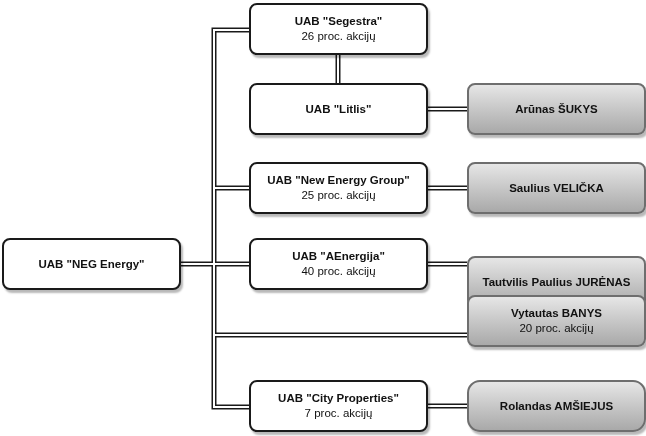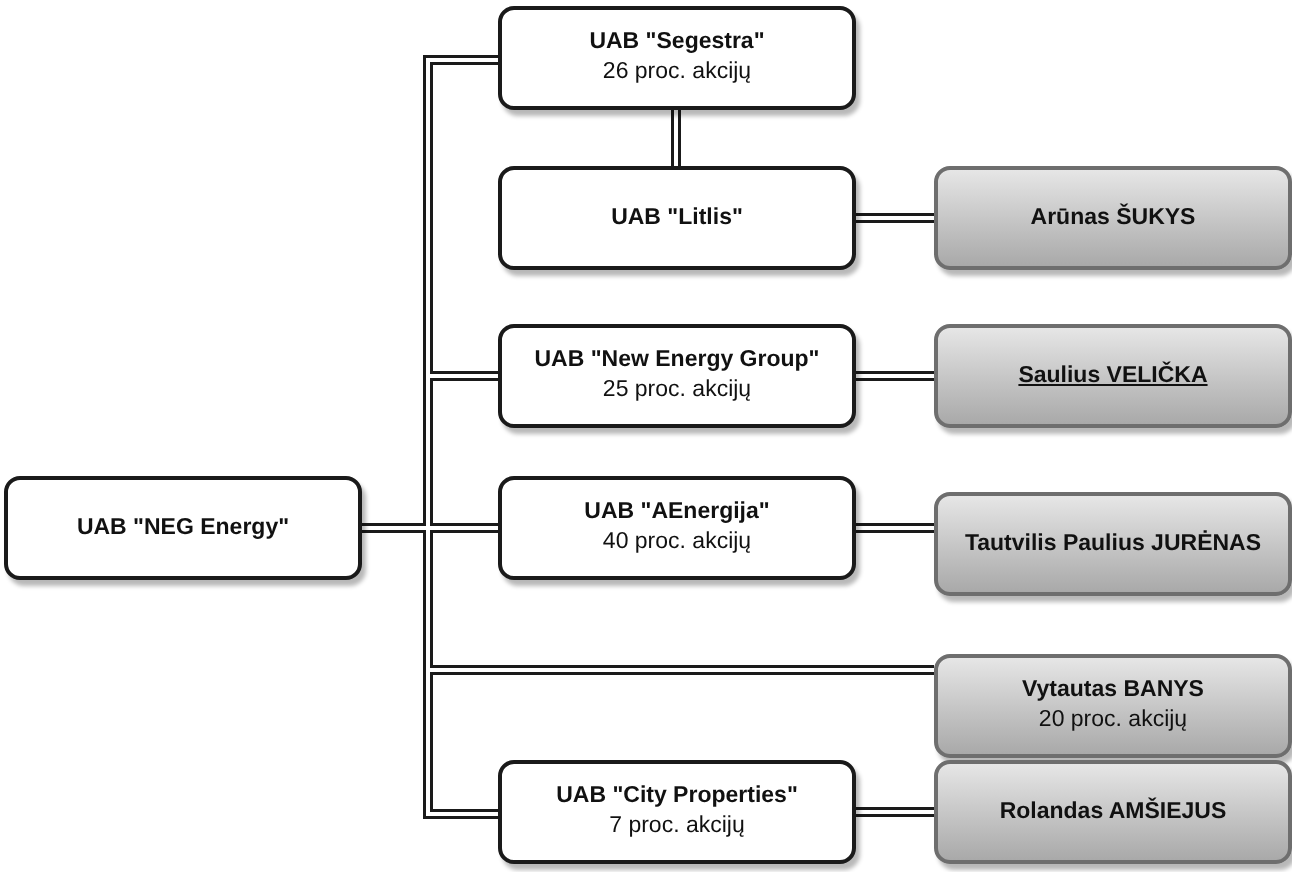--- a/index.html
+++ b/index.html
@@ -74,29 +74,29 @@
 
   <div class="box" style="left:249px;top:380px;">
     <span class="name">UAB "City Properties"</span>
     <span class="share">7 proc. akcijų</span>
   </div>
 
   <div class="box person" style="left:467px;top:83px;">
     <span class="name">Arūnas ŠUKYS</span>
   </div>
 
-  <div class="box person" style="left:467px;top:162px;text-decoration:underline;">
+  <div class="box person" style="left:467px;top:162px;">
     <span class="name">Saulius VELIČKA</span>
   </div>
 
-  <div class="box person" style="left:467px;top:246px;">
+  <div class="box person" style="left:467px;top:256px;">
     <span class="name">Tautvilis Paulius JURĖNAS</span>
   </div>
 
-  <div class="box person" style="left:467px;top:327px;">
+  <div class="box person" style="left:467px;top:295px;">
     <span class="name">Vytautas BANYS</span>
     <span class="share">20 proc. akcijų</span>
   </div>
 
-  <div class="box person" style="left:467px;top:380px;">
+  <div class="box person" style="left:467px;top:380px;border-radius:13px;">
     <span class="name">Rolandas AMŠIEJUS</span>
   </div>
 </div>
 
 </body></html>

